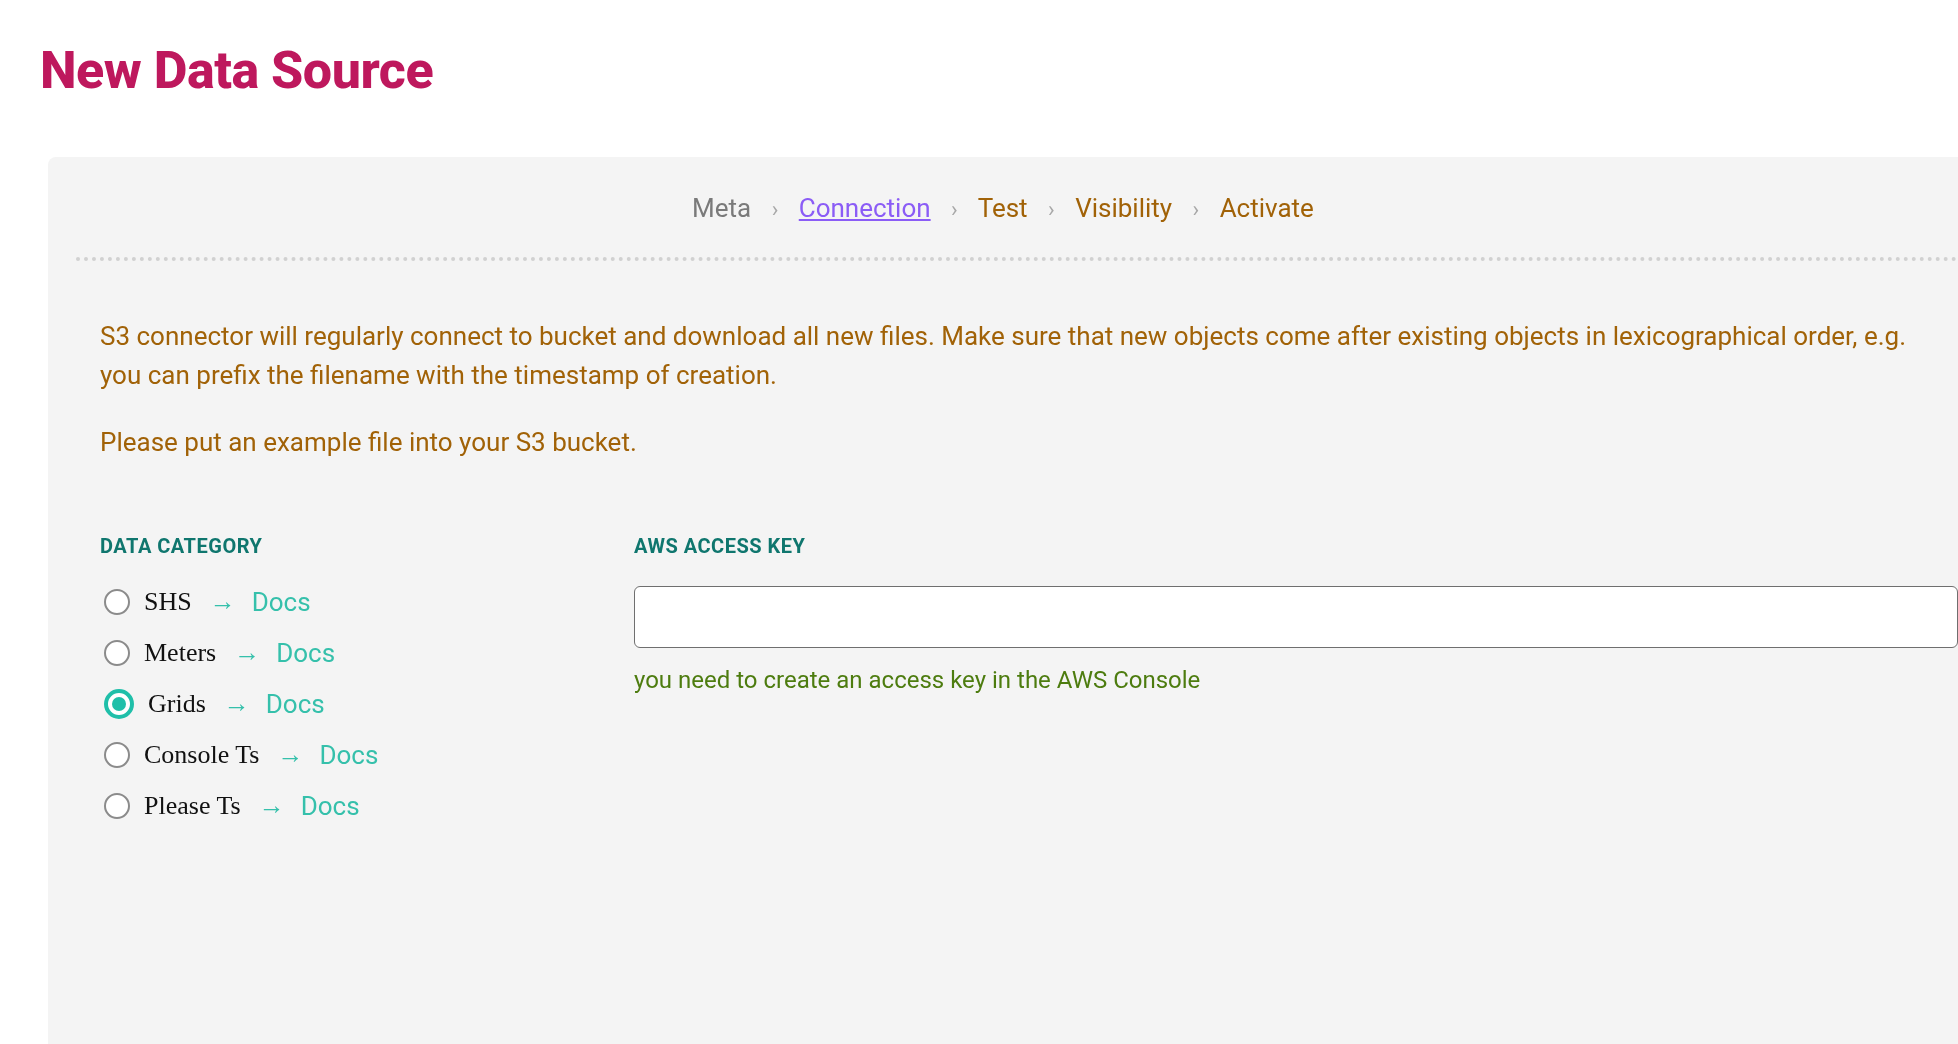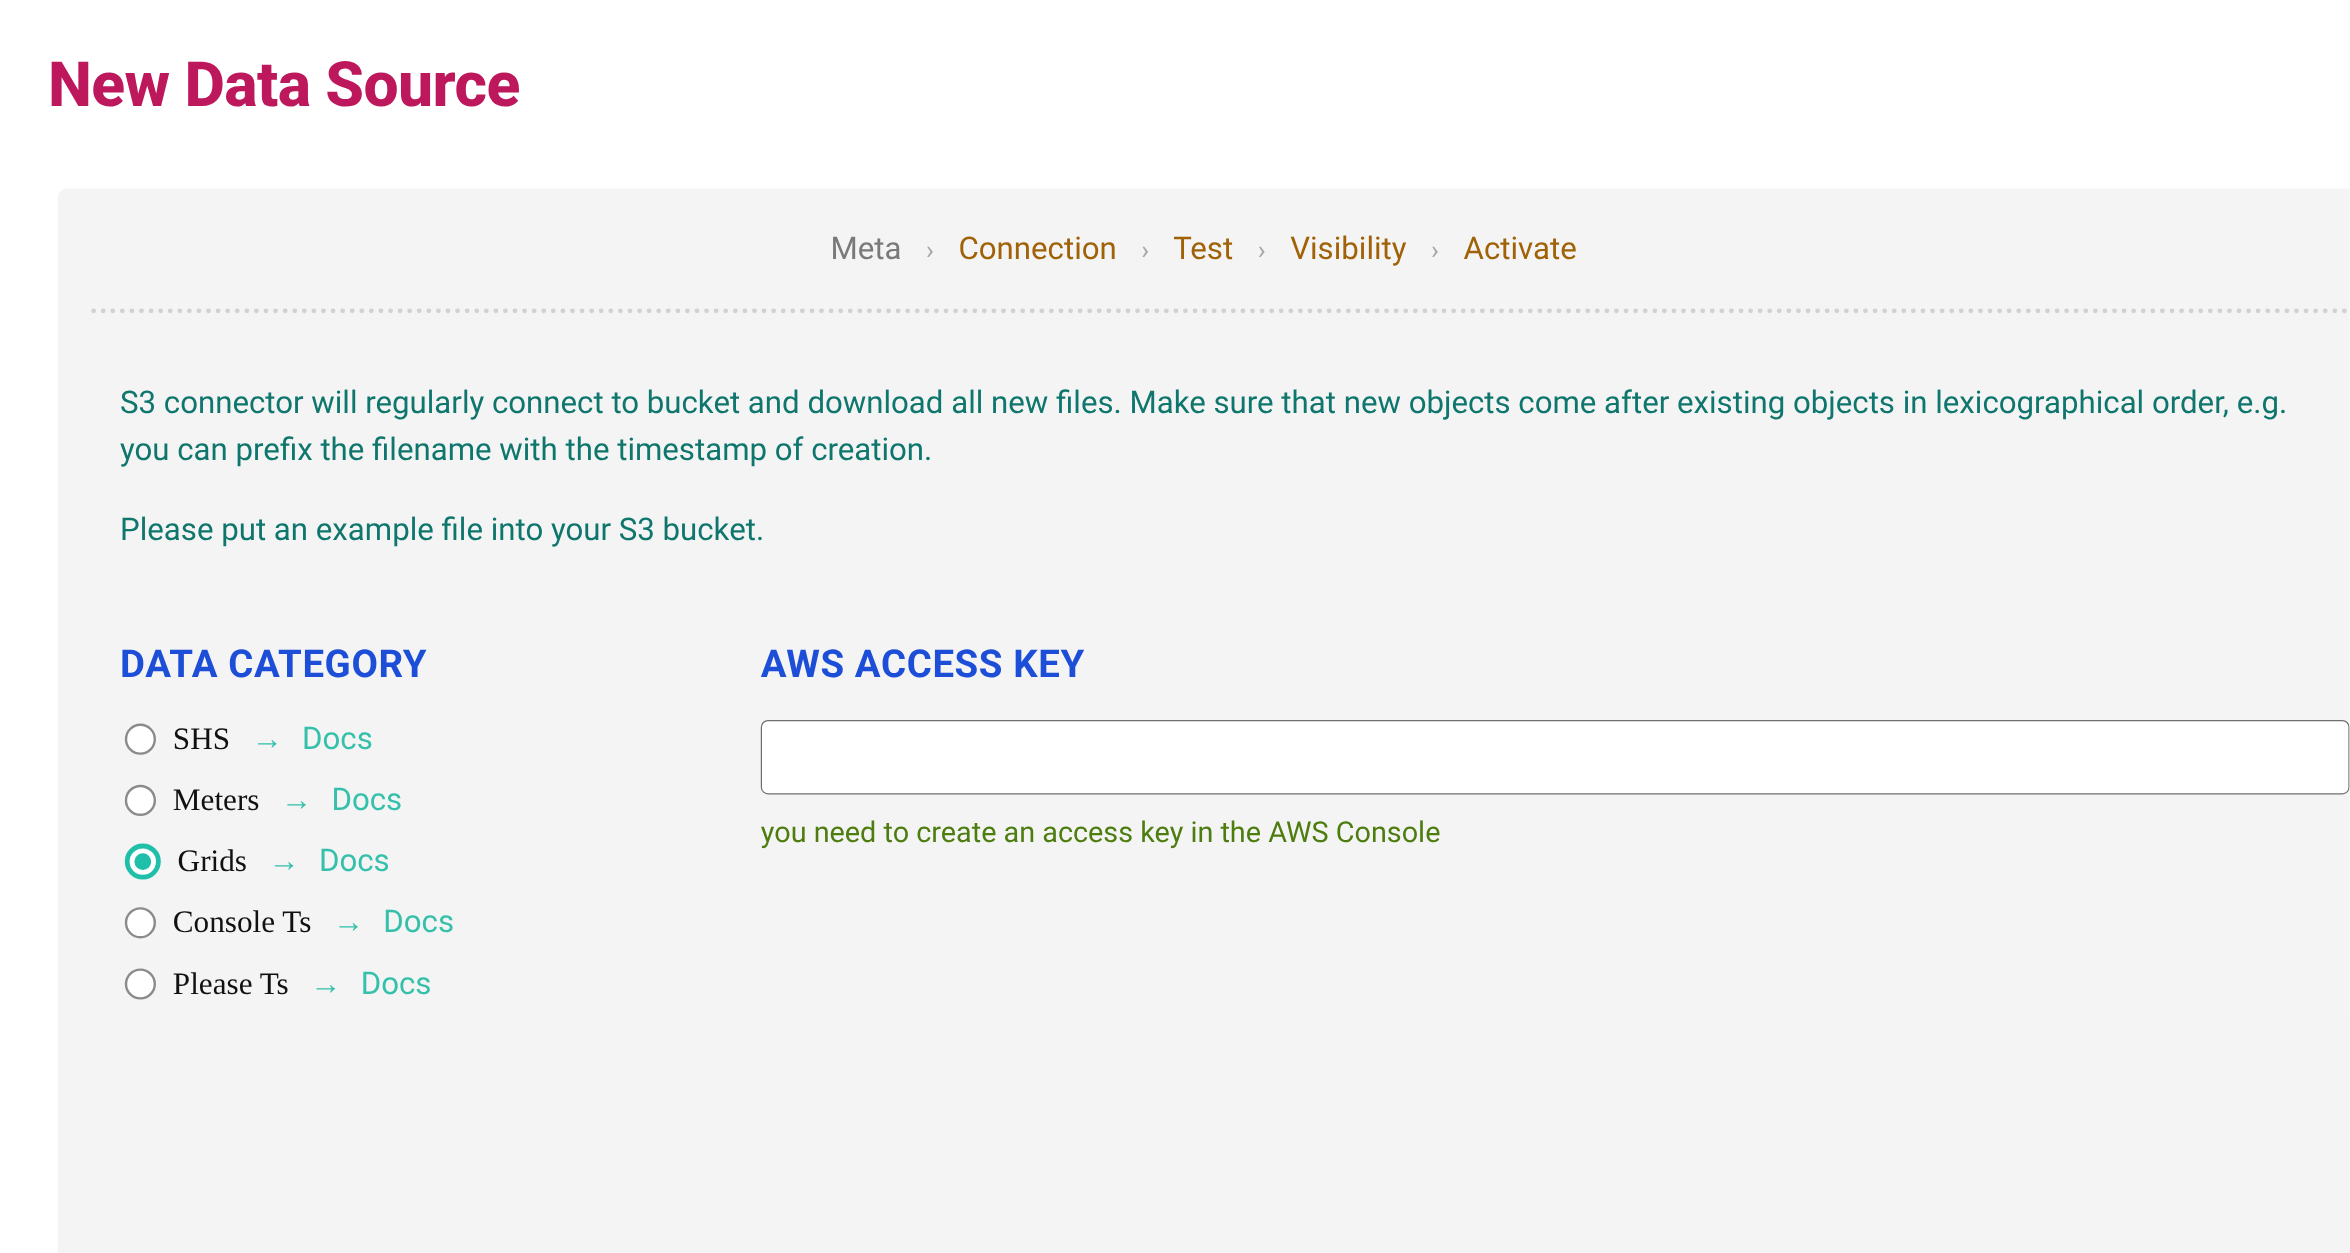--- a/index.html
+++ b/index.html
@@ -23,54 +23,54 @@
       padding: 36px 0 0 0;
       min-height: 910px;
       margin-left: 8px;
     }
     .steps {
       text-align: center;
       font-size: 26px;
       color: #7a7a7a;
     }
     .steps span.step { cursor: pointer; }
-    .steps span.step.current { color: #a16207; }
+    .steps span.step.current { color: #8b5cf6; text-decoration: underline; }
     .steps span.step.upcoming { color: #a16207; }
     .steps span.chev {
       color: #a7a7a7;
       margin: 0 14px;
       font-size: 22px;
     }
     .dots {
       margin-top: 34px;
       height: 0;
       border: none;
       border-top: 4px dotted #d1d1d1;
       margin-left: 28px;
       margin-right: 0;
     }
     .desc {
       padding: 56px 28px 0 52px;
       font-size: 26px;
       line-height: 1.5;
-      color: #0f766e;
+      color: #a16207;
     }
     .desc p + p { margin-top: 28px; }
     .form-area {
       display: flex;
       gap: 64px;
       padding: 72px 0 0 52px;
     }
     .col-left { width: 470px; flex: 0 0 auto; }
     .col-right { flex: 1; min-width: 0; }
     .field-label {
-      font-size: 32px;
+      font-size: 20px;
       font-weight: 700;
       letter-spacing: 0.5px;
-      color: #1d4ed8;
+      color: #0f766e;
       margin-bottom: 28px;
       text-transform: uppercase;
     }
     .radio-group { padding-left: 4px; }
     .radio-row {
       display: flex;
       align-items: center;
       gap: 14px;
       font-size: 26px;
       margin-bottom: 20px;

